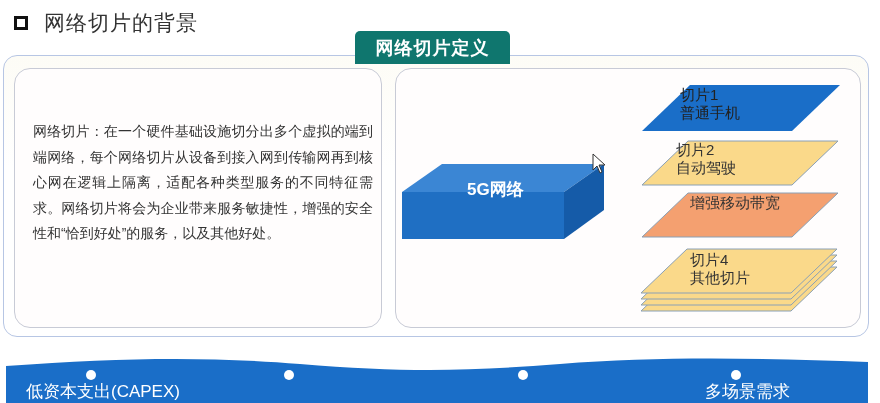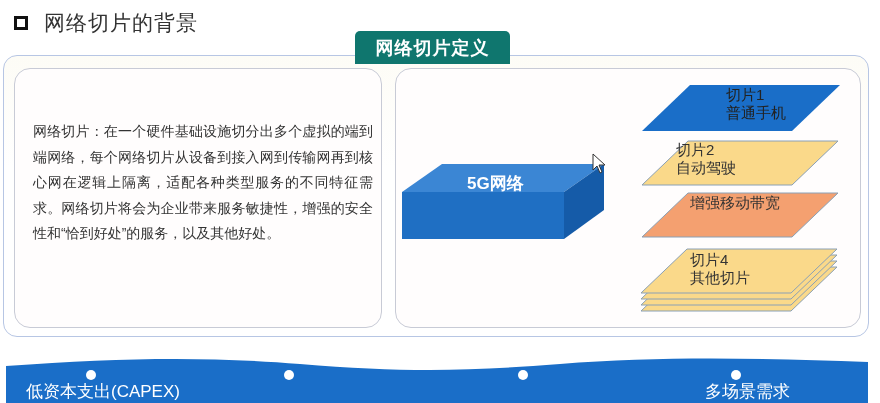--- a/index.html
+++ b/index.html
@@ -19,21 +19,21 @@
          font-weight: bold; font-size: 18px; display: flex; align-items: center; justify-content: center; letter-spacing: 1px; }
 
   .panel-left { position: absolute; left: 14px; top: 68px; width: 368px; height: 260px;
                 border: 1.5px solid #c8cbd6; border-radius: 16px; background: #fffdfd; padding-left: 20px; }
   .def-text { position: absolute; left: 18px; top: 50px; width: 340px; font-size: 14px; line-height: 25.5px; color: #333; text-align: justify; }
 
   .panel-right { position: absolute; left: 395px; top: 68px; width: 466px; height: 260px;
                  border: 1.5px solid #c8cbd6; border-radius: 16px; background: #fffdfd; }
 
   .box5g { position: absolute; left: 402px; top: 164px; }
-  .box5g-label { position: absolute; left: 467px; top: 172px; color: #fff; font-weight: bold; font-size: 17px; }
+  .box5g-label { position: absolute; left: 467px; top: 178px; color: #fff; font-weight: bold; font-size: 17px; }
 
   .slice { position: absolute; }
   .slice-label { position: absolute; font-size: 15px; line-height: 18px; color: #333; }
   .slice-label.s1 { color: #222; }
 
   .cursor { position: absolute; left: 592px; top: 153px; }
 
   .ribbon { position: absolute; left: 0; top: 352px; width: 880px; height: 51px; }
   .ribbon-item { position: absolute; top: 370px; color: #fff; font-size: 17px; display: flex; align-items: center; flex-direction: column; }
   .dot { width: 10px; height: 10px; border-radius: 50%; background: #fff; margin-right: 24px; }
@@ -58,21 +58,21 @@
 <svg class="box5g" width="210" height="80" viewBox="0 0 210 80">
   <polygon points="0,28 40,0 202,0 162,28" fill="#3b86d4"></polygon>
   <polygon points="0,28 162,28 162,75 0,75" fill="#1f6fc3"></polygon>
   <polygon points="162,28 202,0 202,46 162,75" fill="#155ba8"></polygon>
 </svg>
 <div class="box5g-label">5G网络</div>
 
 <svg class="slice" style="left:642px;top:83px" width="200" height="50">
   <polygon points="0,48 48,2 198,2 150,48" fill="#1a6ec8"></polygon>
 </svg>
-<div class="slice-label s1" style="left:726px;top:86px">
+<div class="slice-label s1" style="left:680px;top:86px">
   <div>切片1</div>
   <div>普通手机</div>
 </div>
 
 <svg class="slice" style="left:642px;top:139px" width="200" height="50">
   <polygon points="0,46 46,2 196,2 150,46" fill="#fad98a" stroke="#8aa0b5" stroke-width="1"></polygon>
 </svg>
 <div class="slice-label" style="left:676px;top:141px">
   <div>切片2</div>
   <div>自动驾驶</div>

